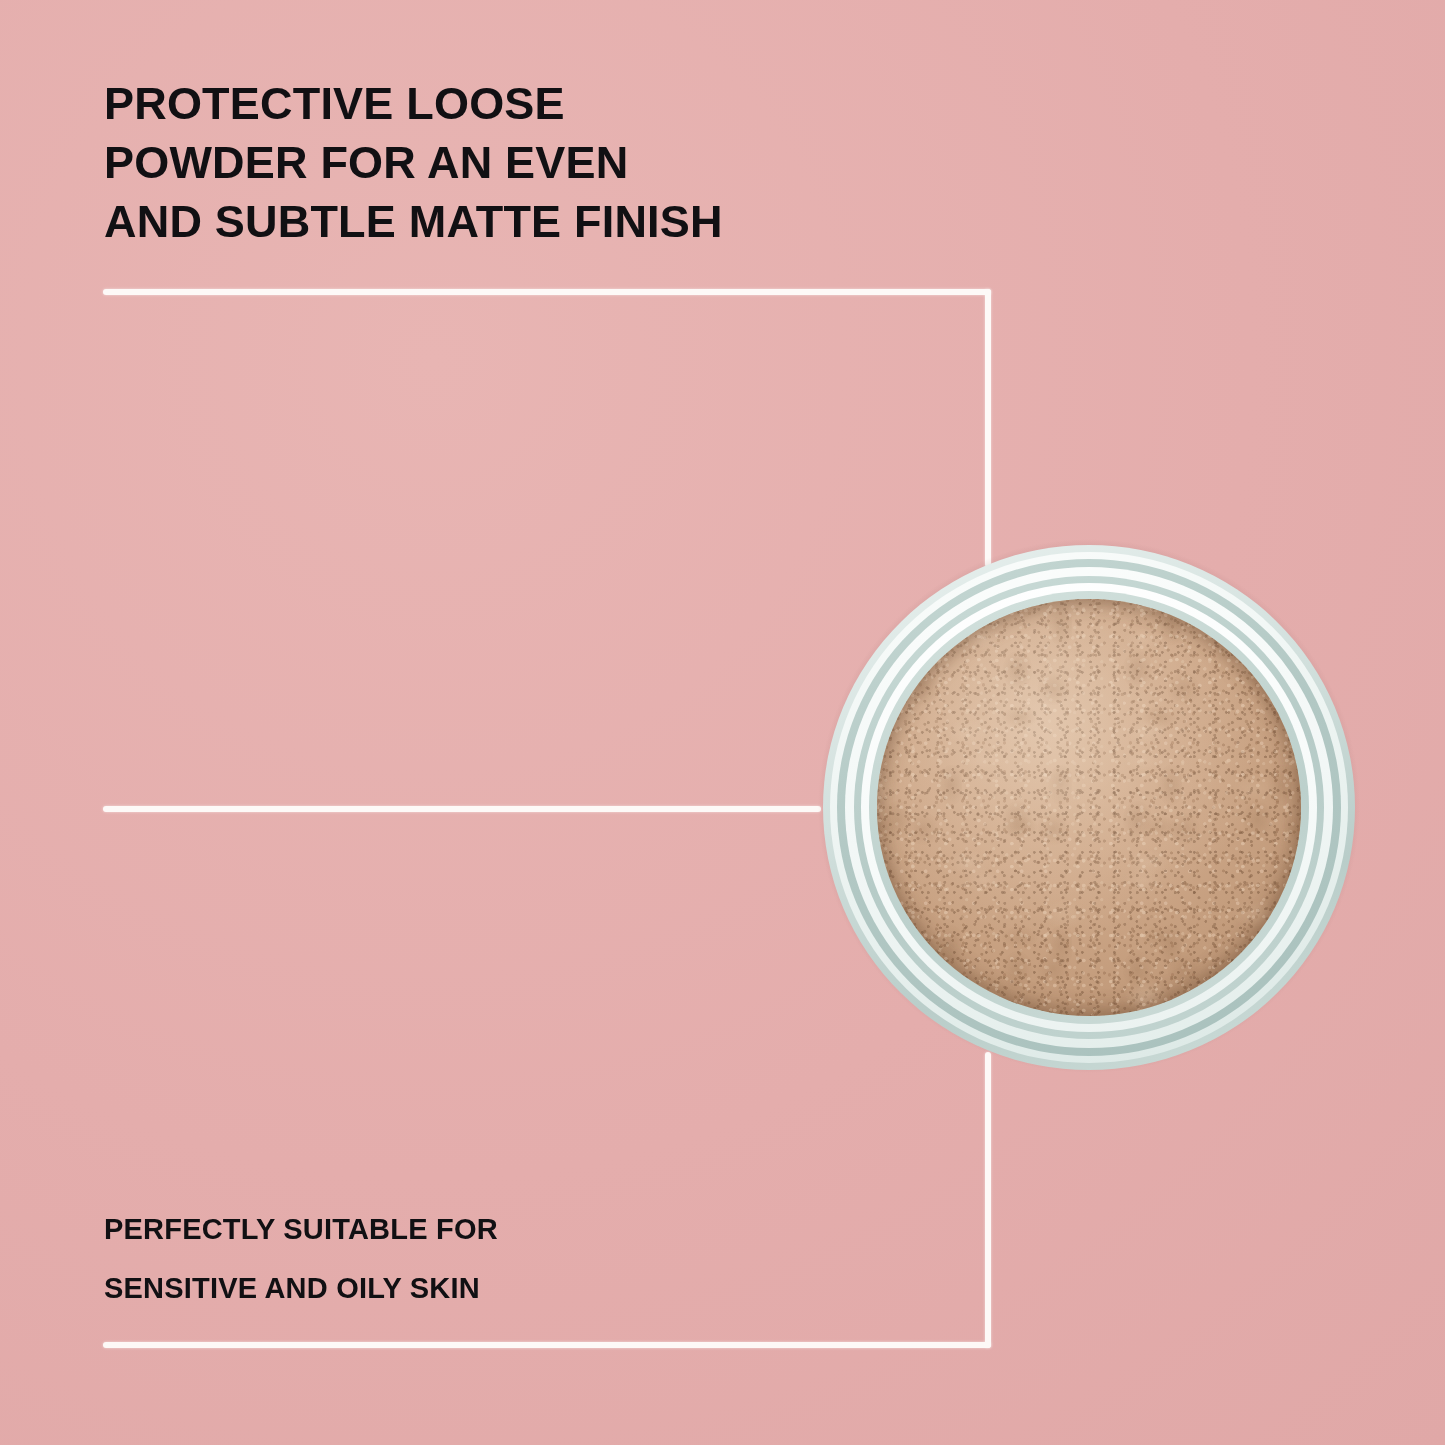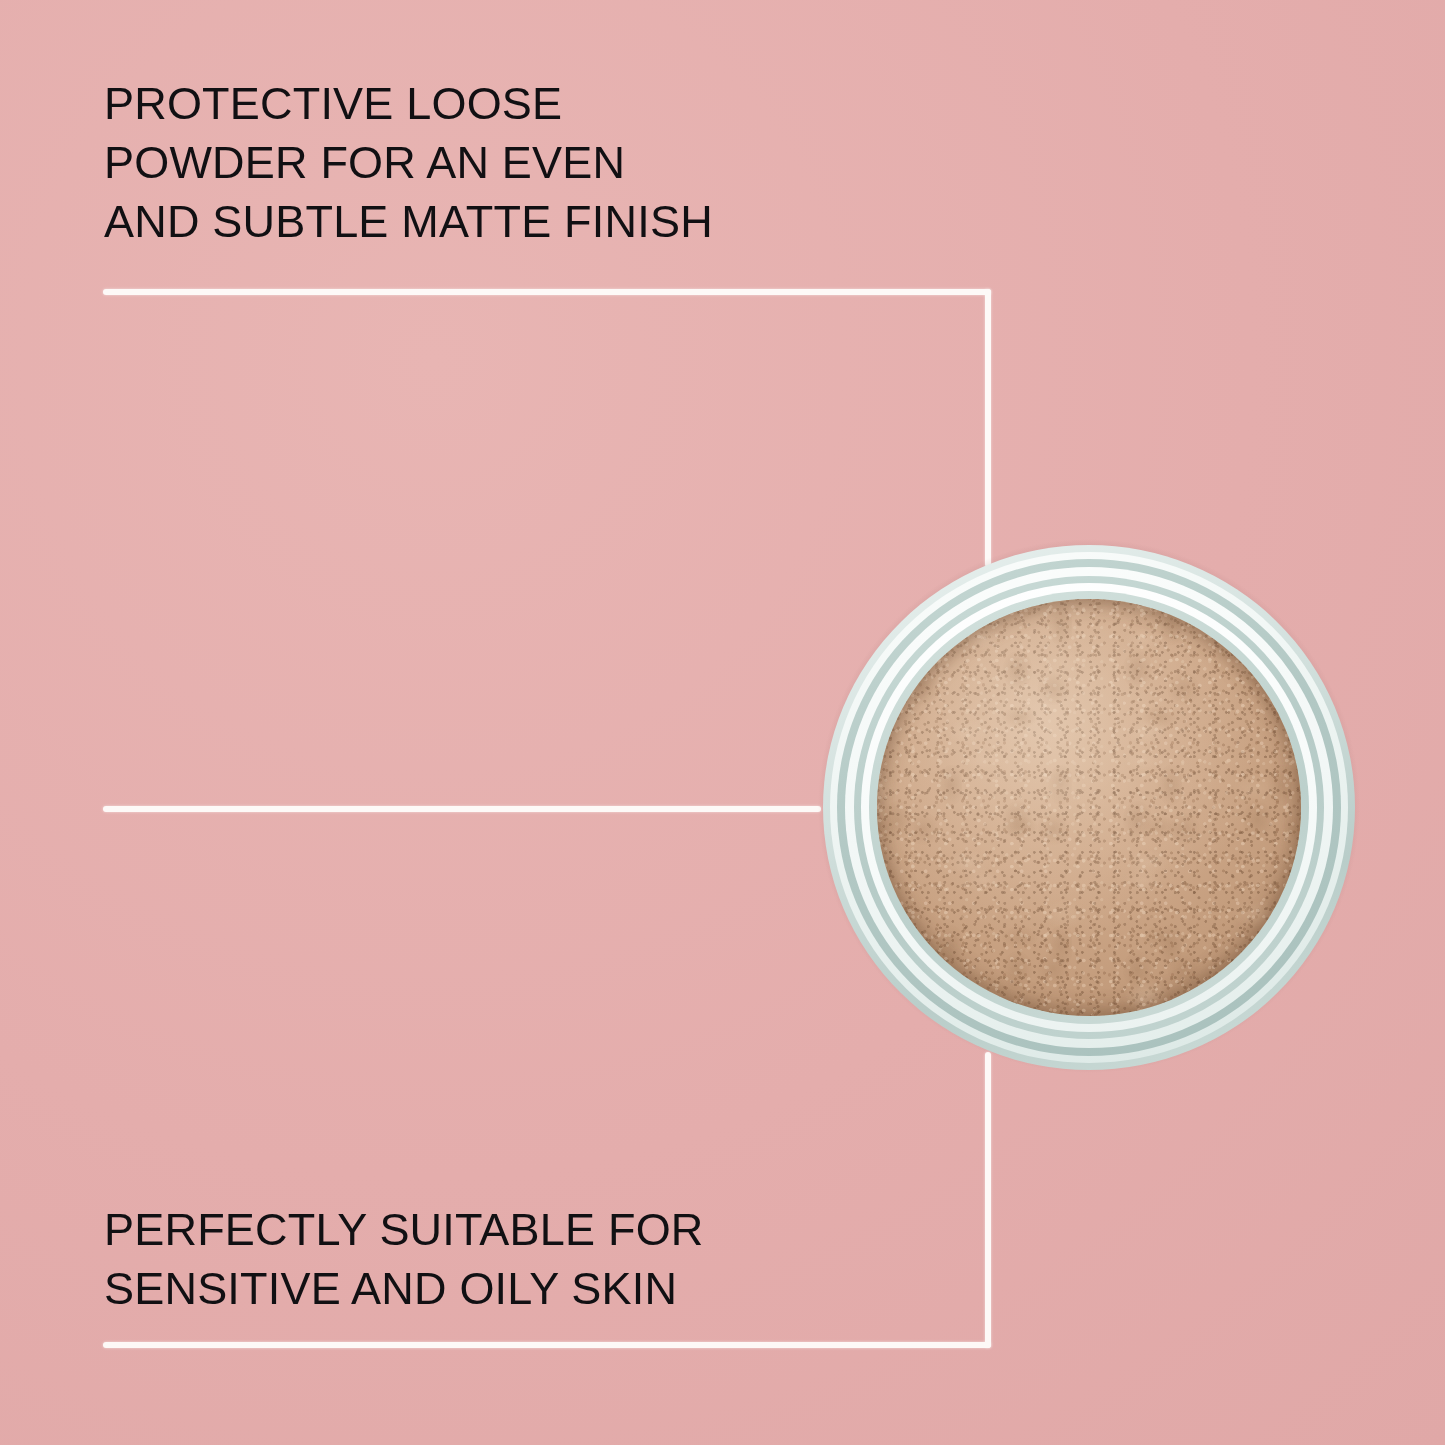--- a/index.html
+++ b/index.html
@@ -44,21 +44,21 @@
   #rule-middle   { left: 103px; top: 806px;  width: 718px; }
   #rule-bottom   { left: 103px; top: 1342px; width: 888px; }
 
   #rule-vert-upper { left: 985px; top: 289px;  height: 278px; }
   #rule-vert-lower { left: 985px; top: 1052px; height: 296px; }
 
   
   .headline {
     position: absolute;
     color: #111013;
-    font-weight: 400;
+    font-weight: 700;
     letter-spacing: 0.2px;
     text-transform: uppercase;
     white-space: pre-line;
     -webkit-font-smoothing: antialiased;
   }
   #text-top {
     left: 104px;
     top: 74px;
     width: 790px;
     font-size: 45px;
@@ -68,21 +68,21 @@
     left: 104px;
     top: 495px;
     width: 800px;
     font-size: 45px;
     line-height: 59px;
   }
   #text-bottom {
     left: 104px;
     top: 1200px;
     width: 800px;
-    font-size: 45px;
+    font-size: 29px;
     line-height: 59px;
   }
 
   
   #jar {
     position: absolute;
     left: 823px;
     top: 545px;
     width: 532px;
     height: 525px;

